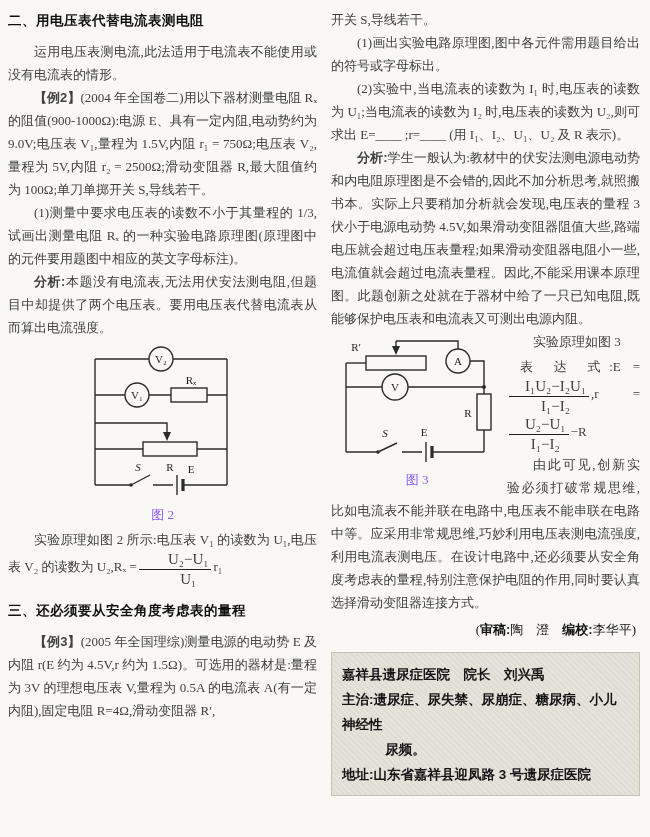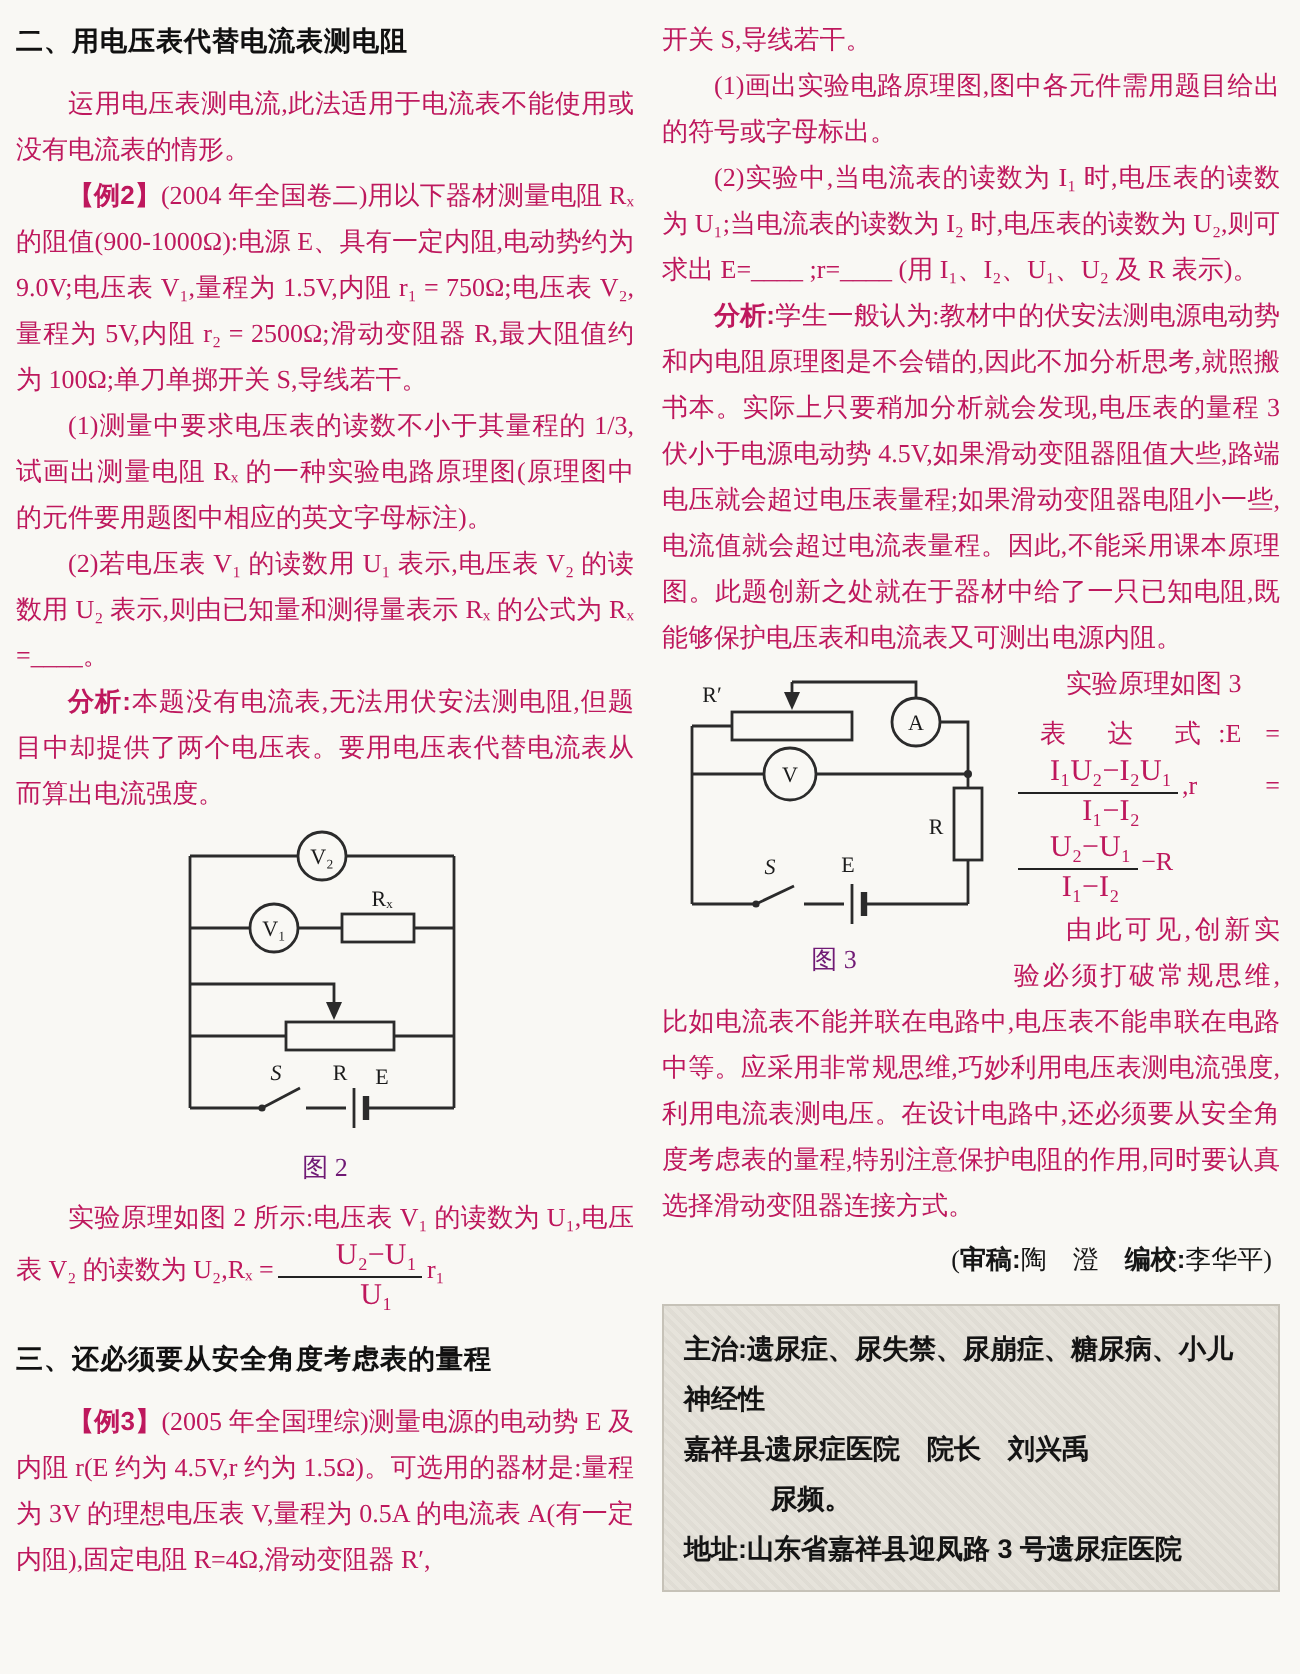--- a/index.html
+++ b/index.html
@@ -7,32 +7,32 @@
   .page {
     width:650px; height:837px; background:#f9f8f4;
     font-family:"Liberation Serif","DejaVu Serif",serif;
     color:#161616;
     padding:8px 10px 4px 8px;
     display:flex; gap:14px; overflow:hidden;
   }
   .col { width:309px; flex:0 0 309px; }
   p {
     font-size:13px; line-height:23px; text-align:justify;
-    text-indent:2em; color:#be185d;
+    text-indent:2em; color:#404040;
   }
   p.noindent { text-indent:0; }
   .sec-heading {
     font-family:"Liberation Sans","DejaVu Sans",sans-serif;
     font-weight:bold; font-size:13.5px; line-height:20px;
     margin:3px 0 9px 0; letter-spacing:.5px; color:#111;
   }
   .sec-heading.later { margin-top:12px; }
   .lead { font-weight:bold; font-family:"Liberation Sans","DejaVu Sans",sans-serif; }
   .fig { text-align:center; text-indent:0; margin:6px 0 4px 0; }
-  .fig-caption { font-size:13px; line-height:18px; margin-top:3px; color:#701a75; }
+  .fig-caption { font-size:13px; line-height:18px; margin-top:3px; color:#8b5cf6; }
   .frac {
     display:inline-block; vertical-align:-0.9em; text-align:center;
     line-height:1.15; font-size:15px; margin:0 2px;
   }
   .frac .num { display:block; border-bottom:1.2px solid #222; padding:0 3px 1px; }
   .frac .den { display:block; padding:1px 3px 0; }
   .principle { margin-top:2px; }
   .fig3-wrap { float:left; width:172px; text-align:center; margin:2px 4px 2px 0; }
   .expr { text-indent:1em; margin-top:2px; }
   .credits {
@@ -64,21 +64,20 @@
   <div class="col">
 
     <div class="sec-heading">二、用电压表代替电流表测电阻</div>
 
     <p>运用电压表测电流,此法适用于电流表不能使用或没有电流表的情形。</p>
 
     <p><span class="lead">【例2】</span><span>(2004 年全国卷二)用以下器材测量电阻 Rₓ 的阻值(900-1000Ω):电源 E、具有一定内阻,电动势约为 9.0V;电压表 V₁,量程为 1.5V,内阻 r₁ = 750Ω;电压表 V₂,量程为 5V,内阻 r₂ = 2500Ω;滑动变阻器 R,最大阻值约为 100Ω;单刀单掷开关 S,导线若干。</span></p>
 
     <p>(1)测量中要求电压表的读数不小于其量程的 1/3,试画出测量电阻 Rₓ 的一种实验电路原理图(原理图中的元件要用题图中相应的英文字母标注)。</p>
 
-    <p>(2)若电压表 V₁ 的读数用 U₁ 表示,电压表 V₂ 的读数用 U₂ 表示,则由已知量和测得量表示 Rₓ 的公式为 Rₓ =____。</p>
 
     <p><span class="lead">分析:</span><span>本题没有电流表,无法用伏安法测电阻,但题目中却提供了两个电压表。要用电压表代替电流表从而算出电流强度。</span></p>
 
     <div class="fig">
       <svg width="168" height="158" viewBox="0 0 168 158">
         <g stroke="#2b2b2b" stroke-width="1.4" fill="none">
 
           <path d="M16,14 H70 M94,14 H148"></path>
           <path d="M16,14 V140"></path>
           <path d="M148,14 V140"></path>
@@ -174,19 +173,19 @@
 
     <p>实验原理如图 3</p>
 
     <p class="expr"><span>表 达 式:E =</span><span class="frac"><span class="num">I₁U₂−I₂U₁</span><span class="den">I₁−I₂</span></span><span>,r =</span><span class="frac"><span class="num">U₂−U₁</span><span class="den">I₁−I₂</span></span><span>−R</span></p>
 
     <p>由此可见,创新实验必须打破常规思维,比如电流表不能并联在电路中,电压表不能串联在电路中等。应采用非常规思维,巧妙利用电压表测电流强度,利用电流表测电压。在设计电路中,还必须要从安全角度考虑表的量程,特别注意保护电阻的作用,同时要认真选择滑动变阻器连接方式。</p>
 
     <div class="credits"><span>(</span><span class="blabel">审稿:</span><span>陶　澄</span><span class="blabel">　编校:</span><span>李华平</span><span>)</span></div>
 
     <div class="ad">
+      <div>嘉祥县遗尿症医院　院长　刘兴禹</div>
       <div>主治:遗尿症、尿失禁、尿崩症、糖尿病、小儿神经性</div>
-      <div>嘉祥县遗尿症医院　院长　刘兴禹</div>
       <div class="hang">尿频。</div>
       <div>地址:山东省嘉祥县迎凤路 3 号遗尿症医院</div>
     </div>
   </div>
 </div>
 
 </body></html>

